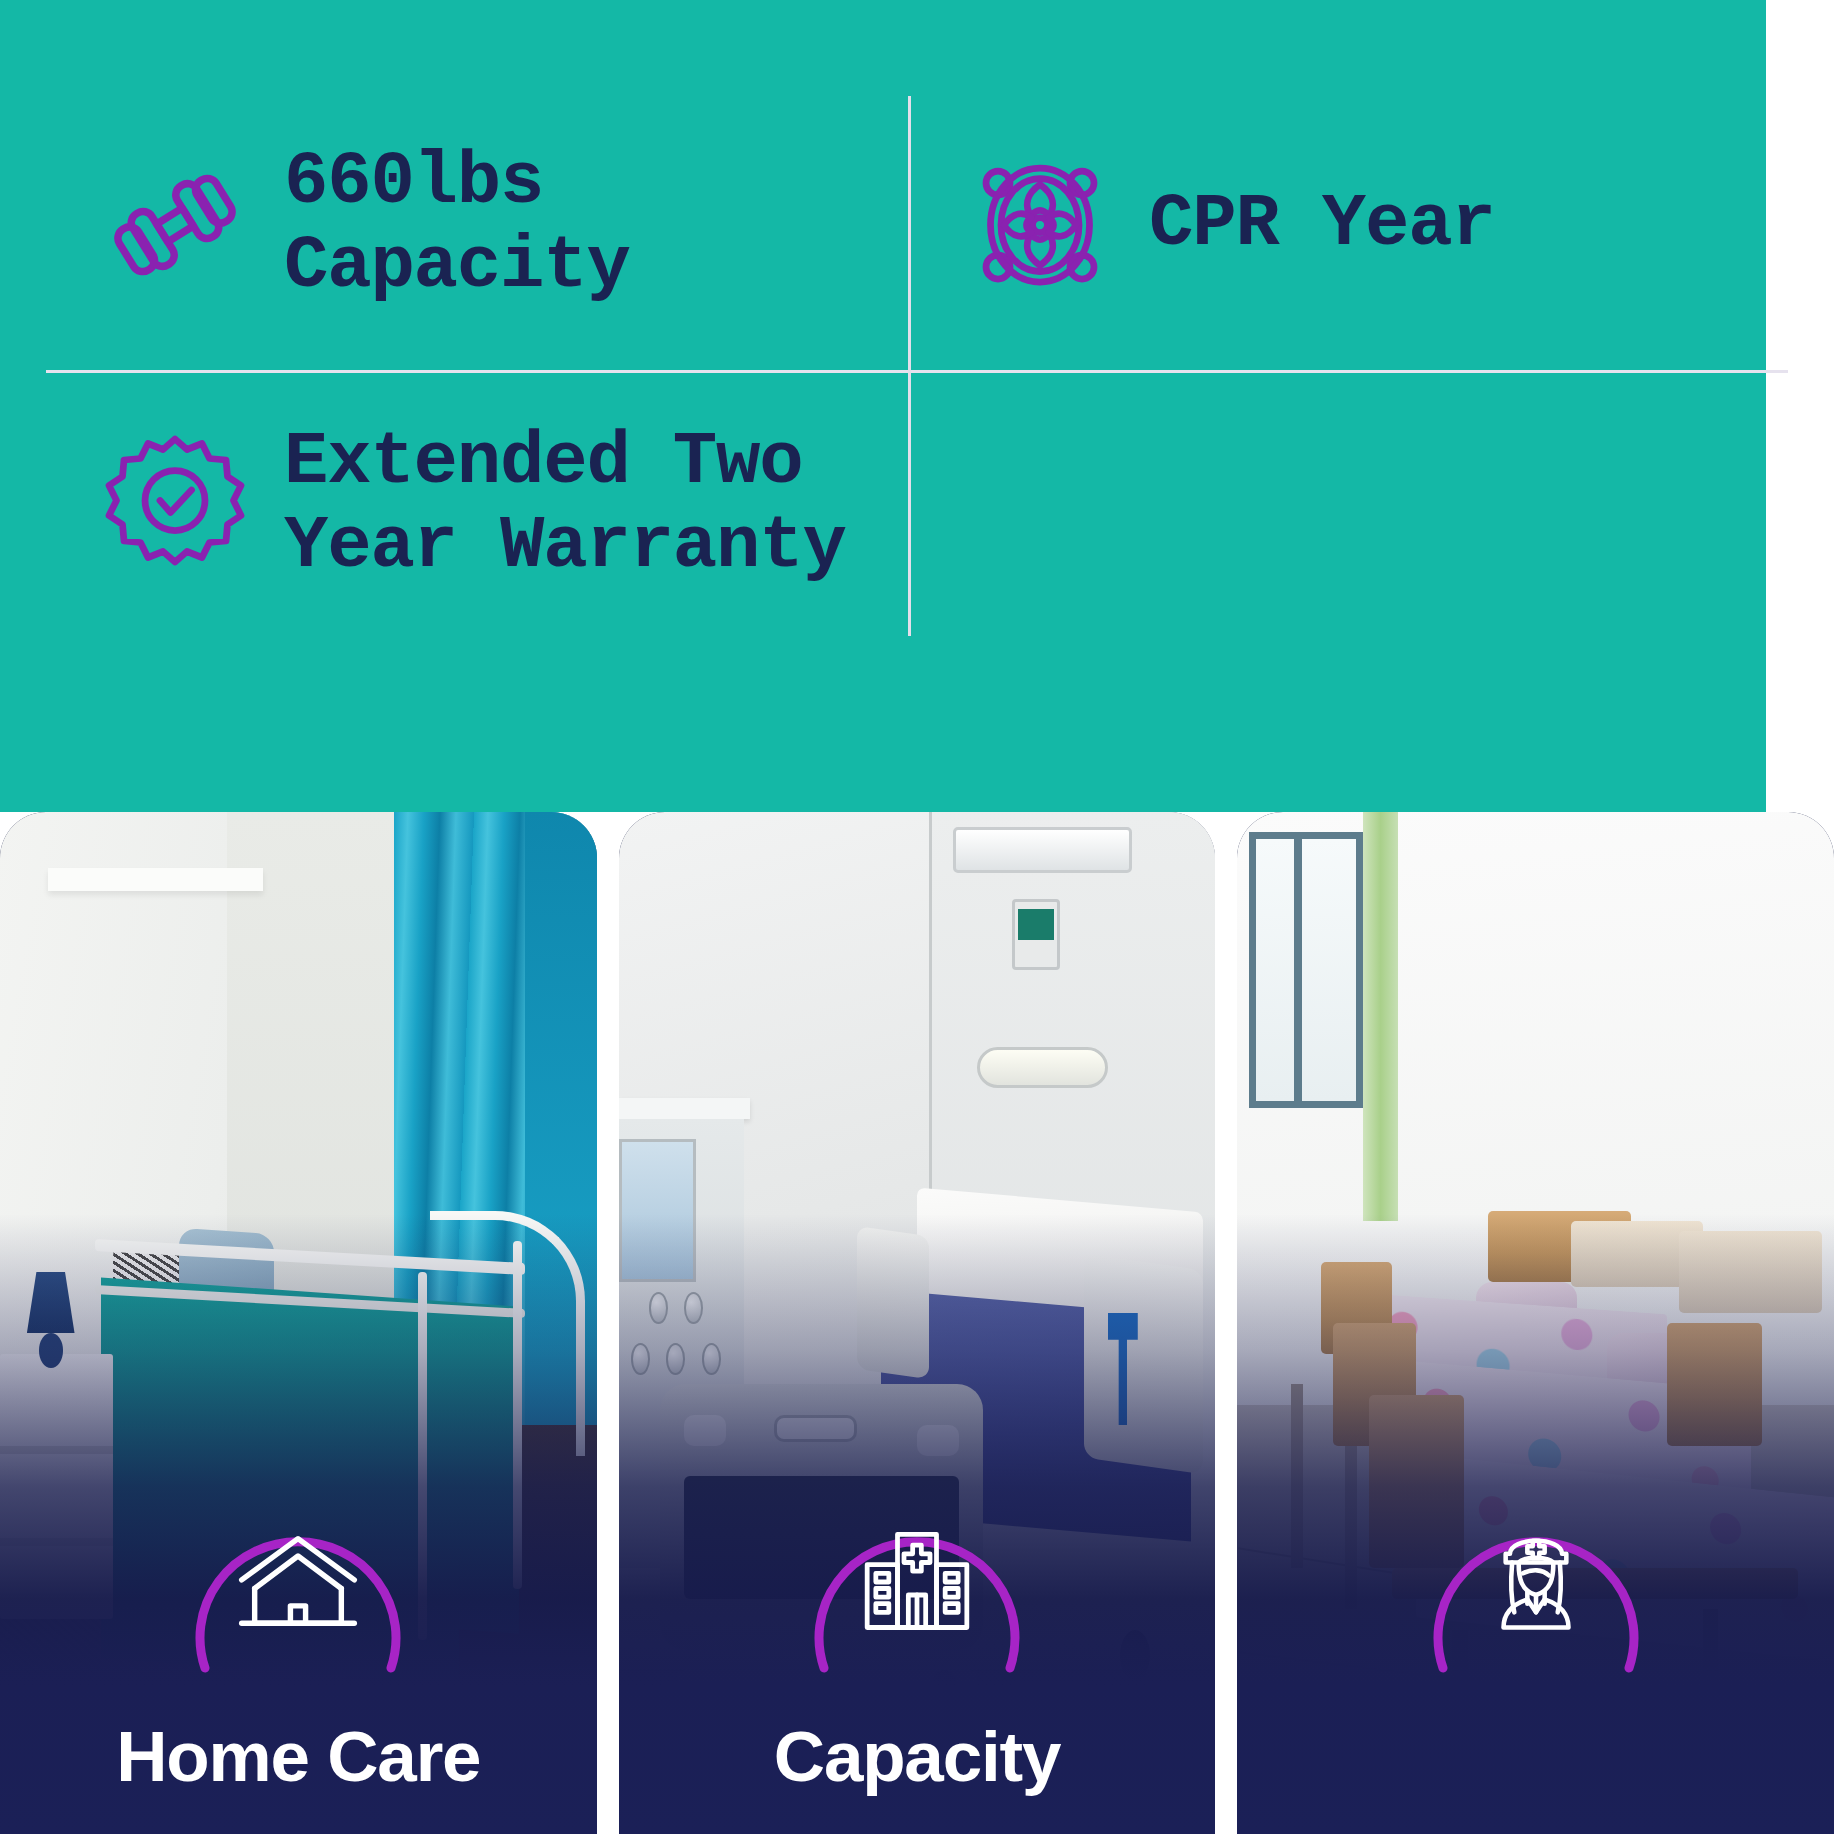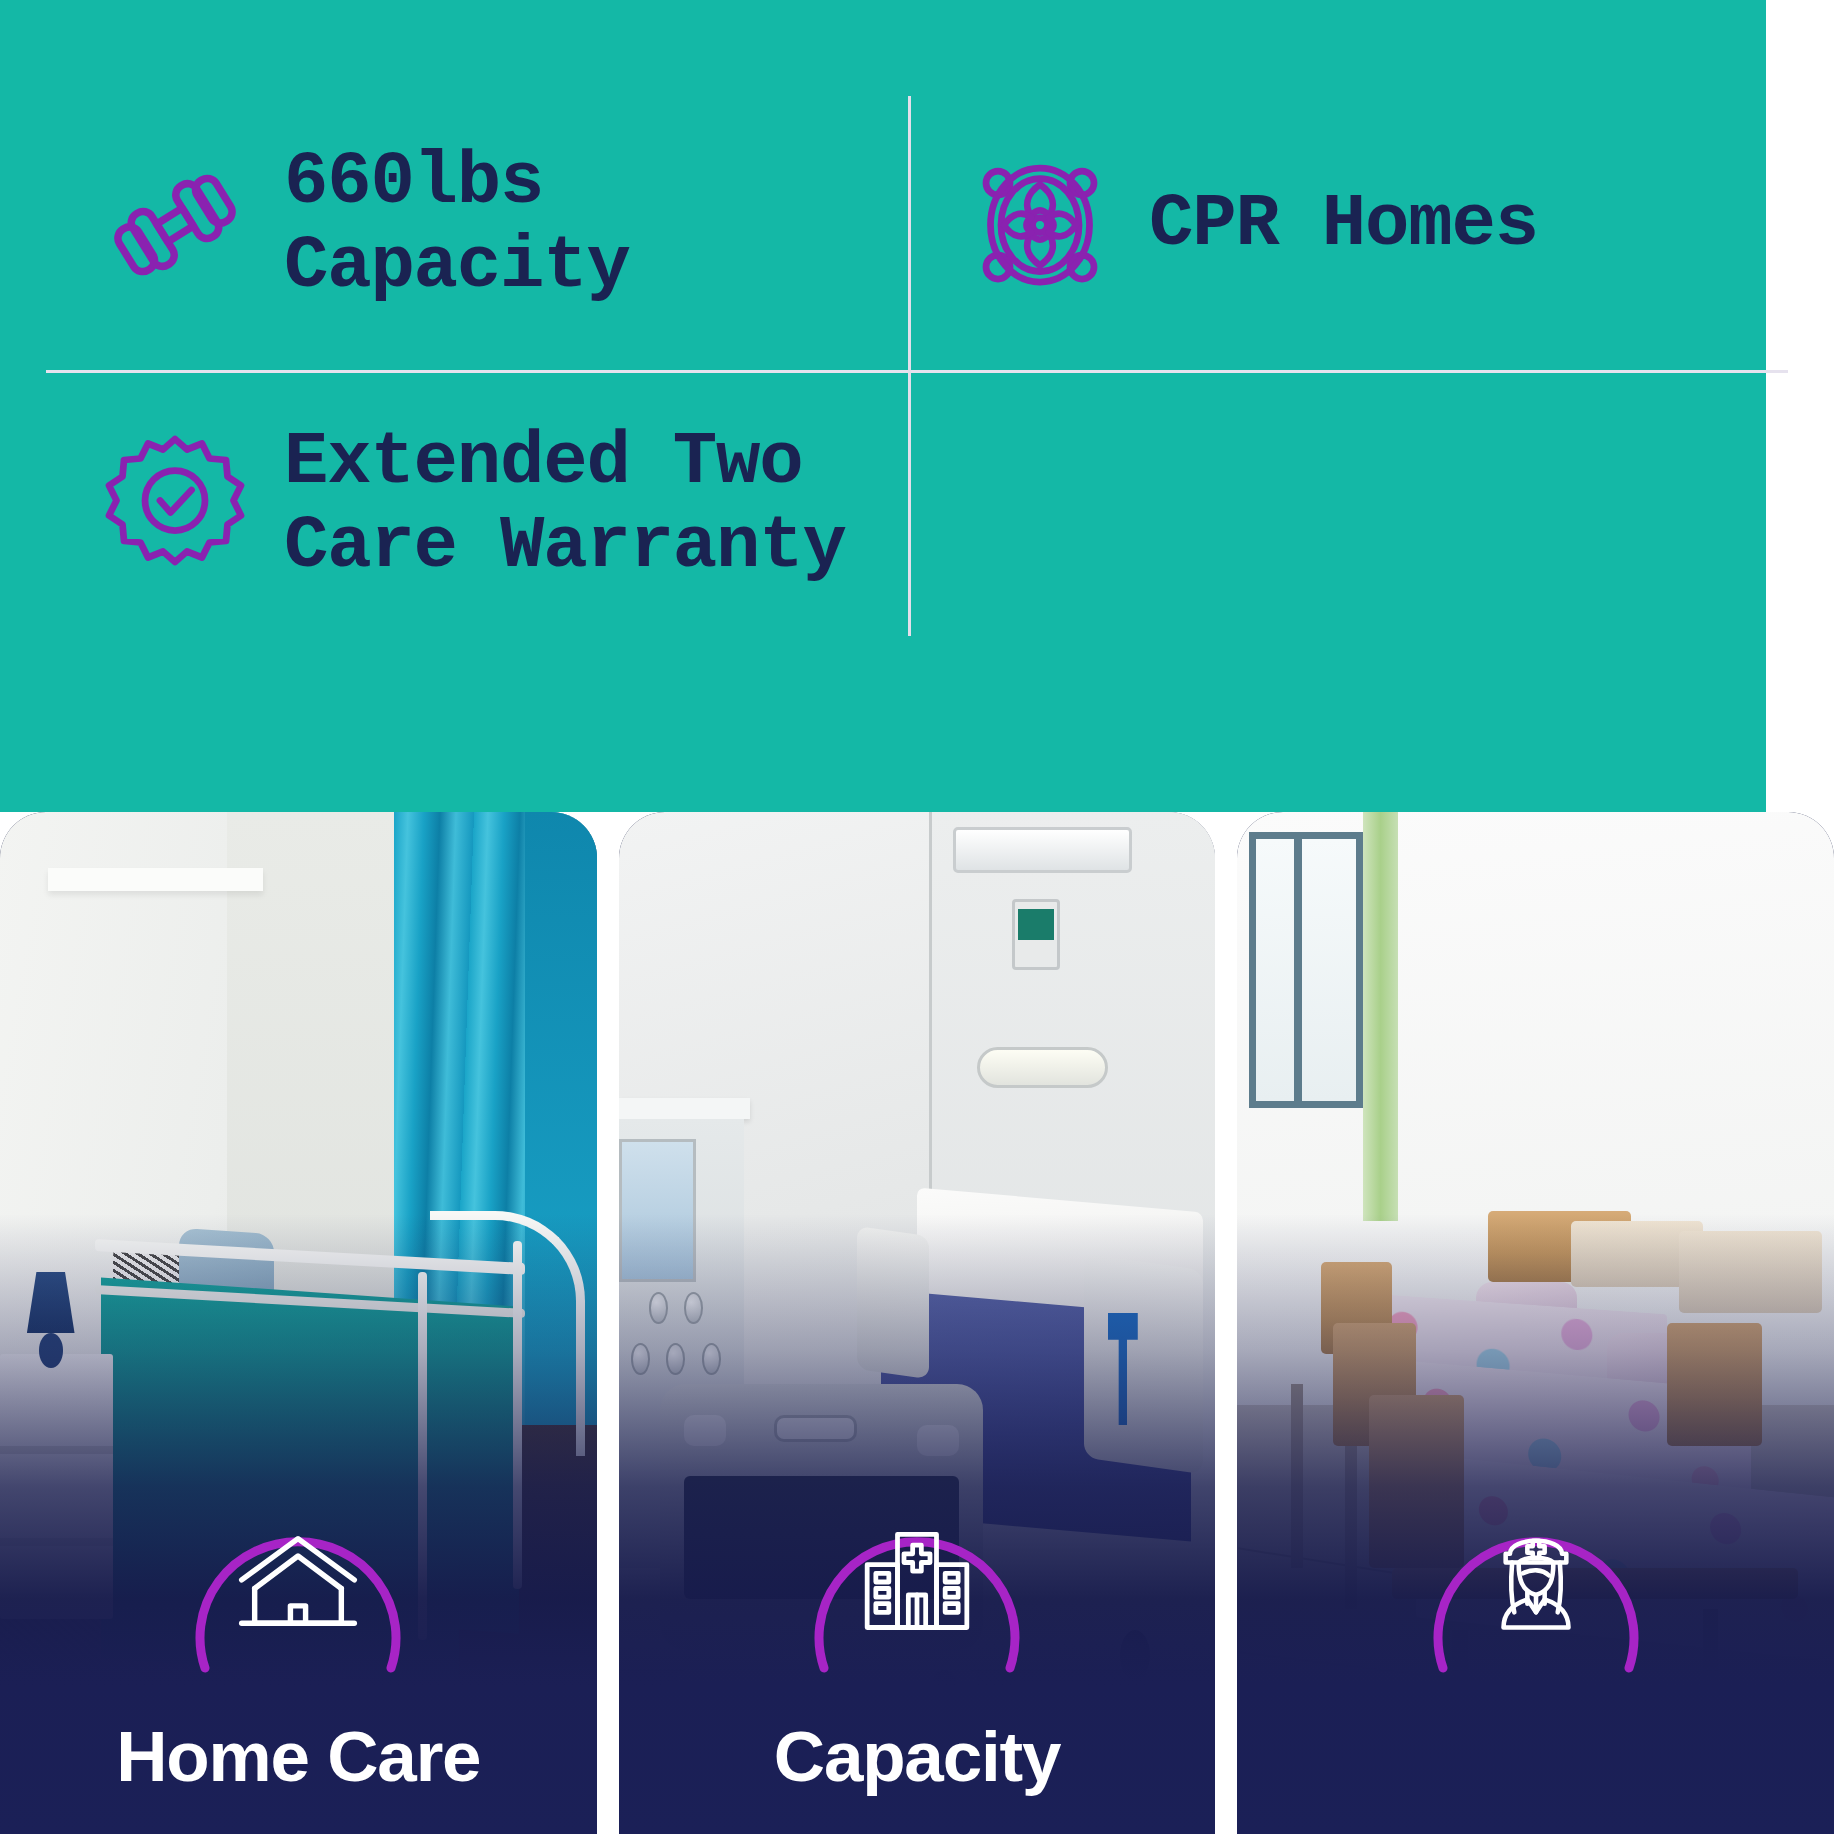--- a/index.html
+++ b/index.html
@@ -288,35 +288,35 @@
         <circle cx="78" cy="78" r="8"></circle>
         <ellipse cx="50" cy="50" rx="33" ry="38"></ellipse>
         <ellipse cx="50" cy="50" rx="26" ry="31"></ellipse>
         <circle cx="50" cy="50" r="5"></circle>
         <path d="M50 23 C40 30 40 38 44 44 C48 39 52 39 56 44 C60 38 60 30 50 23Z"></path>
         <path d="M50 77 C40 70 40 62 44 56 C48 61 52 61 56 56 C60 62 60 70 50 77Z"></path>
         <path d="M26 50 C32 41 39 41 44 45 C40 48 40 52 44 55 C39 59 32 59 26 50Z"></path>
         <path d="M74 50 C68 41 61 41 56 45 C60 48 60 52 56 55 C61 59 68 59 74 50Z"></path>
       </svg>
     </span>
-    <span class="feature-label">CPR Homes</span>
+    <span class="feature-label">CPR Year</span>
   </div>
 
   <div class="feature-cell" id="cell-warranty">
     <span class="feature-icon">
       <svg viewBox="0 0 100 100" fill="none" stroke="#8a22b0" stroke-width="4.5" stroke-linecap="round" stroke-linejoin="round">
         <path d="M50 6 L58 13 L68 9 L73 19 L84 20 L85 31 L94 37 L89 47 L94 57 L85 63
                  L84 74 L73 75 L68 85 L58 81 L50 88 L42 81 L32 85 L27 75 L16 74 L15 63
                  L6 57 L11 47 L6 37 L15 31 L16 20 L27 19 L32 9 L42 13 Z"></path>
         <circle cx="50" cy="47" r="20"></circle>
         <path d="M40 47 L47 55 L61 40"></path>
       </svg>
     </span>
     <span class="feature-label">Extended Two
-Care Warranty</span>
+Year Warranty</span>
   </div>
 </div>
 
 <div id="use-case-row">
 
   <div class="use-case-card">
     <div class="card-photo">
       <div class="p1-wall"></div>
       <div class="p1-wall2"></div>
       <div class="p1-shelf"></div>

